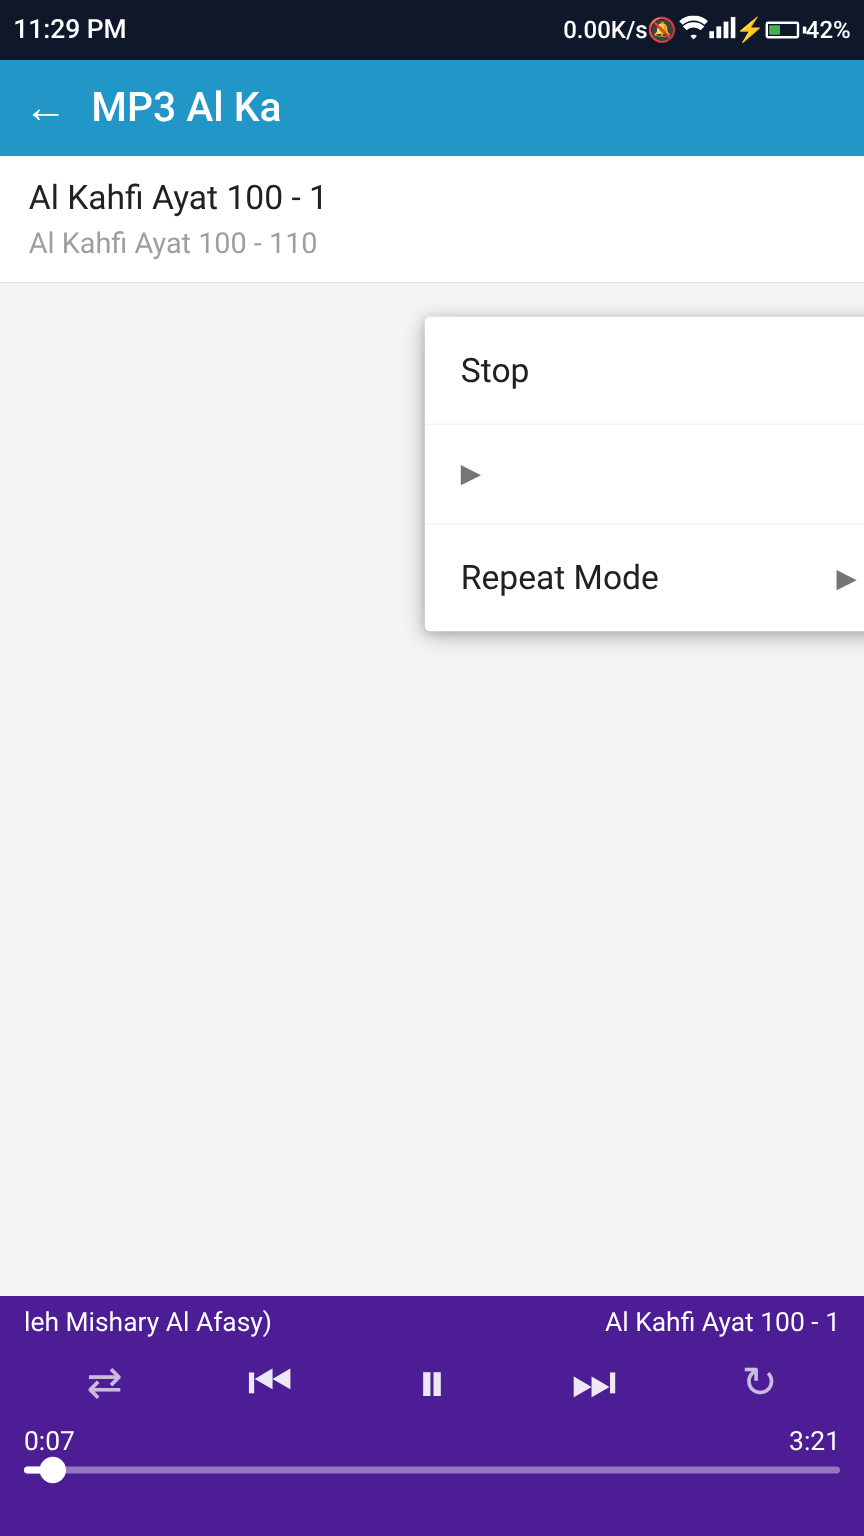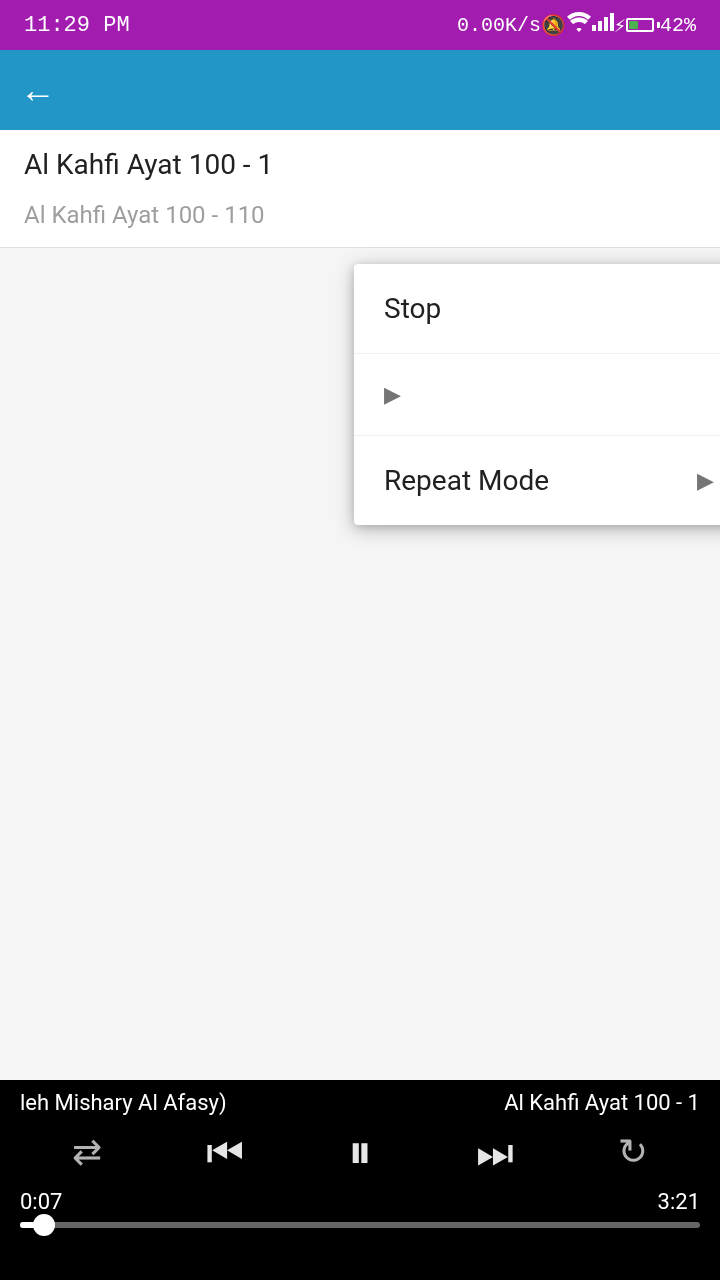--- a/index.html
+++ b/index.html
@@ -10,29 +10,28 @@
       font-family: 'Roboto', Arial, sans-serif;
       background: #f0f0f0;
       overflow: hidden;
       position: relative;
     }
 
     
     .status-bar {
       width: 100%;
       height: 50px;
-      background: #a21caf;
+      background: #0f172a;
       display: flex;
       align-items: center;
       justify-content: space-between;
-      padding: 0 24px;
+      padding: 0 11px;
       color: white;
       font-size: 22px;
       font-weight: 500;
-      font-family: Liberation Mono, monospace;
     }
     .status-left { display: flex; align-items: center; gap: 4px; }
     .status-right { display: flex; align-items: center; gap: 0; font-size: 20px; }
 
     
     .app-bar {
       width: 100%;
       height: 80px;
       background: #2196c7;
       display: flex;
@@ -72,33 +71,33 @@
     .song-title {
       font-size: 28px;
       color: #212121;
       white-space: nowrap;
       overflow: hidden;
       text-overflow: ellipsis;
     }
     .song-subtitle {
       font-size: 24px;
       color: #9e9e9e;
-      margin-top: 20px;
+      margin-top: 8px;
       white-space: nowrap;
       overflow: hidden;
       text-overflow: ellipsis;
     }
 
     
     .player-bar {
       position: absolute;
       bottom: 0;
       width: 100%;
       height: 200px;
-      background: #000000;
+      background: #4c1d95;
       padding: 10px 20px 0 20px;
     }
     .player-titles {
       display: flex;
       justify-content: space-between;
       color: white;
       font-size: 22px;
       margin-bottom: 6px;
       overflow: hidden;
     }
@@ -261,20 +260,21 @@
         <div class="battery-fill"></div>
       </div>
       <div class="battery-tip"></div>
     </span>
     <span>42%</span>
   </div>
 </div>
 
 <div class="app-bar">
   <span class="back-arrow">←</span>
+  <span class="app-bar-title">MP3 Al Ka</span>
 </div>
 
 <div class="main-content">
 
   <div class="song-item">
     <div class="song-title">Al Kahfi Ayat 100 - 1</div>
     <div class="song-subtitle">Al Kahfi Ayat 100 - 110</div>
   </div>
 
   <div class="dropdown-overlay">

